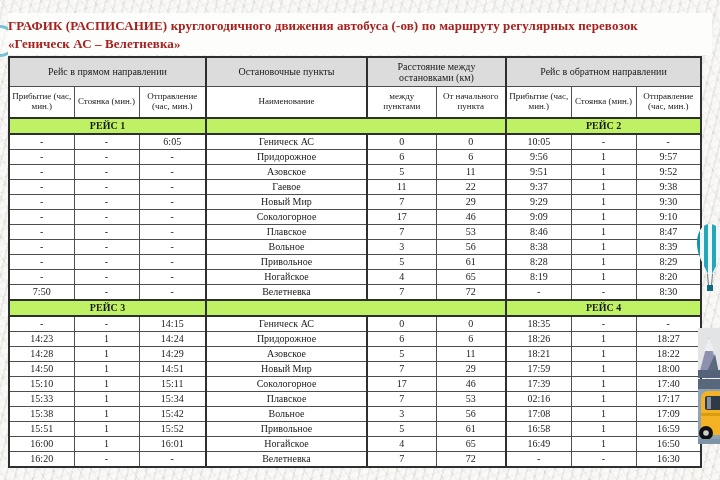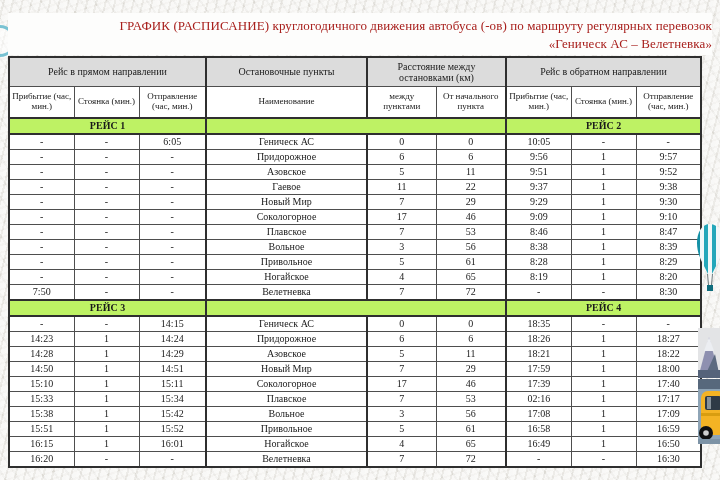--- a/index.html
+++ b/index.html
@@ -10,22 +10,22 @@
     background-image:
       repeating-linear-gradient(104deg, rgba(255,255,255,.45) 0 3px, rgba(198,195,188,.18) 3px 5px, rgba(255,255,255,.35) 5px 9px),
       repeating-linear-gradient(56deg, rgba(255,255,255,.30) 0 4px, rgba(188,186,180,.14) 4px 6px, rgba(255,255,255,.25) 6px 11px),
       repeating-linear-gradient(161deg, rgba(215,213,207,.22) 0 2px, rgba(255,255,255,.30) 2px 7px);
   }
   .title-strip{
     position:absolute;left:8px;right:8px;top:13px;height:42px;
     background:#fdfdfc;
   }
   .page-title{
-    color:#a8201d;font-weight:normal;font-size:13px;line-height:1.4;
-    text-align:right;padding-top:4px;letter-spacing:.1px;
+    color:#a8201d;font-weight:bold;font-size:13px;line-height:1.4;
+    text-align:left;padding-top:4px;letter-spacing:.1px;
   }
   table.sched{
     position:absolute;left:8px;top:56px;width:692px;
     border-collapse:collapse;table-layout:fixed;
     background:#ffffff;border:2px solid #2f2f2f;
     font-size:10px;color:#1a1a1a;
   }
   .sched th,.sched td{
     border:1px solid #4e4e4e;text-align:center;vertical-align:middle;
     padding:0 2px;overflow:hidden;
@@ -306,21 +306,21 @@
         <td>1</td>
         <td>15:52</td>
         <td class="sep-l">Привольное</td>
         <td class="sep-l">5</td>
         <td>61</td>
         <td class="sep-l">16:58</td>
         <td>1</td>
         <td>16:59</td>
       </tr>
       <tr>
-        <td>16:15</td>
+        <td>16:00</td>
         <td>1</td>
         <td>16:01</td>
         <td class="sep-l">Ногайское</td>
         <td class="sep-l">4</td>
         <td>65</td>
         <td class="sep-l">16:49</td>
         <td>1</td>
         <td>16:50</td>
       </tr>
       <tr>

